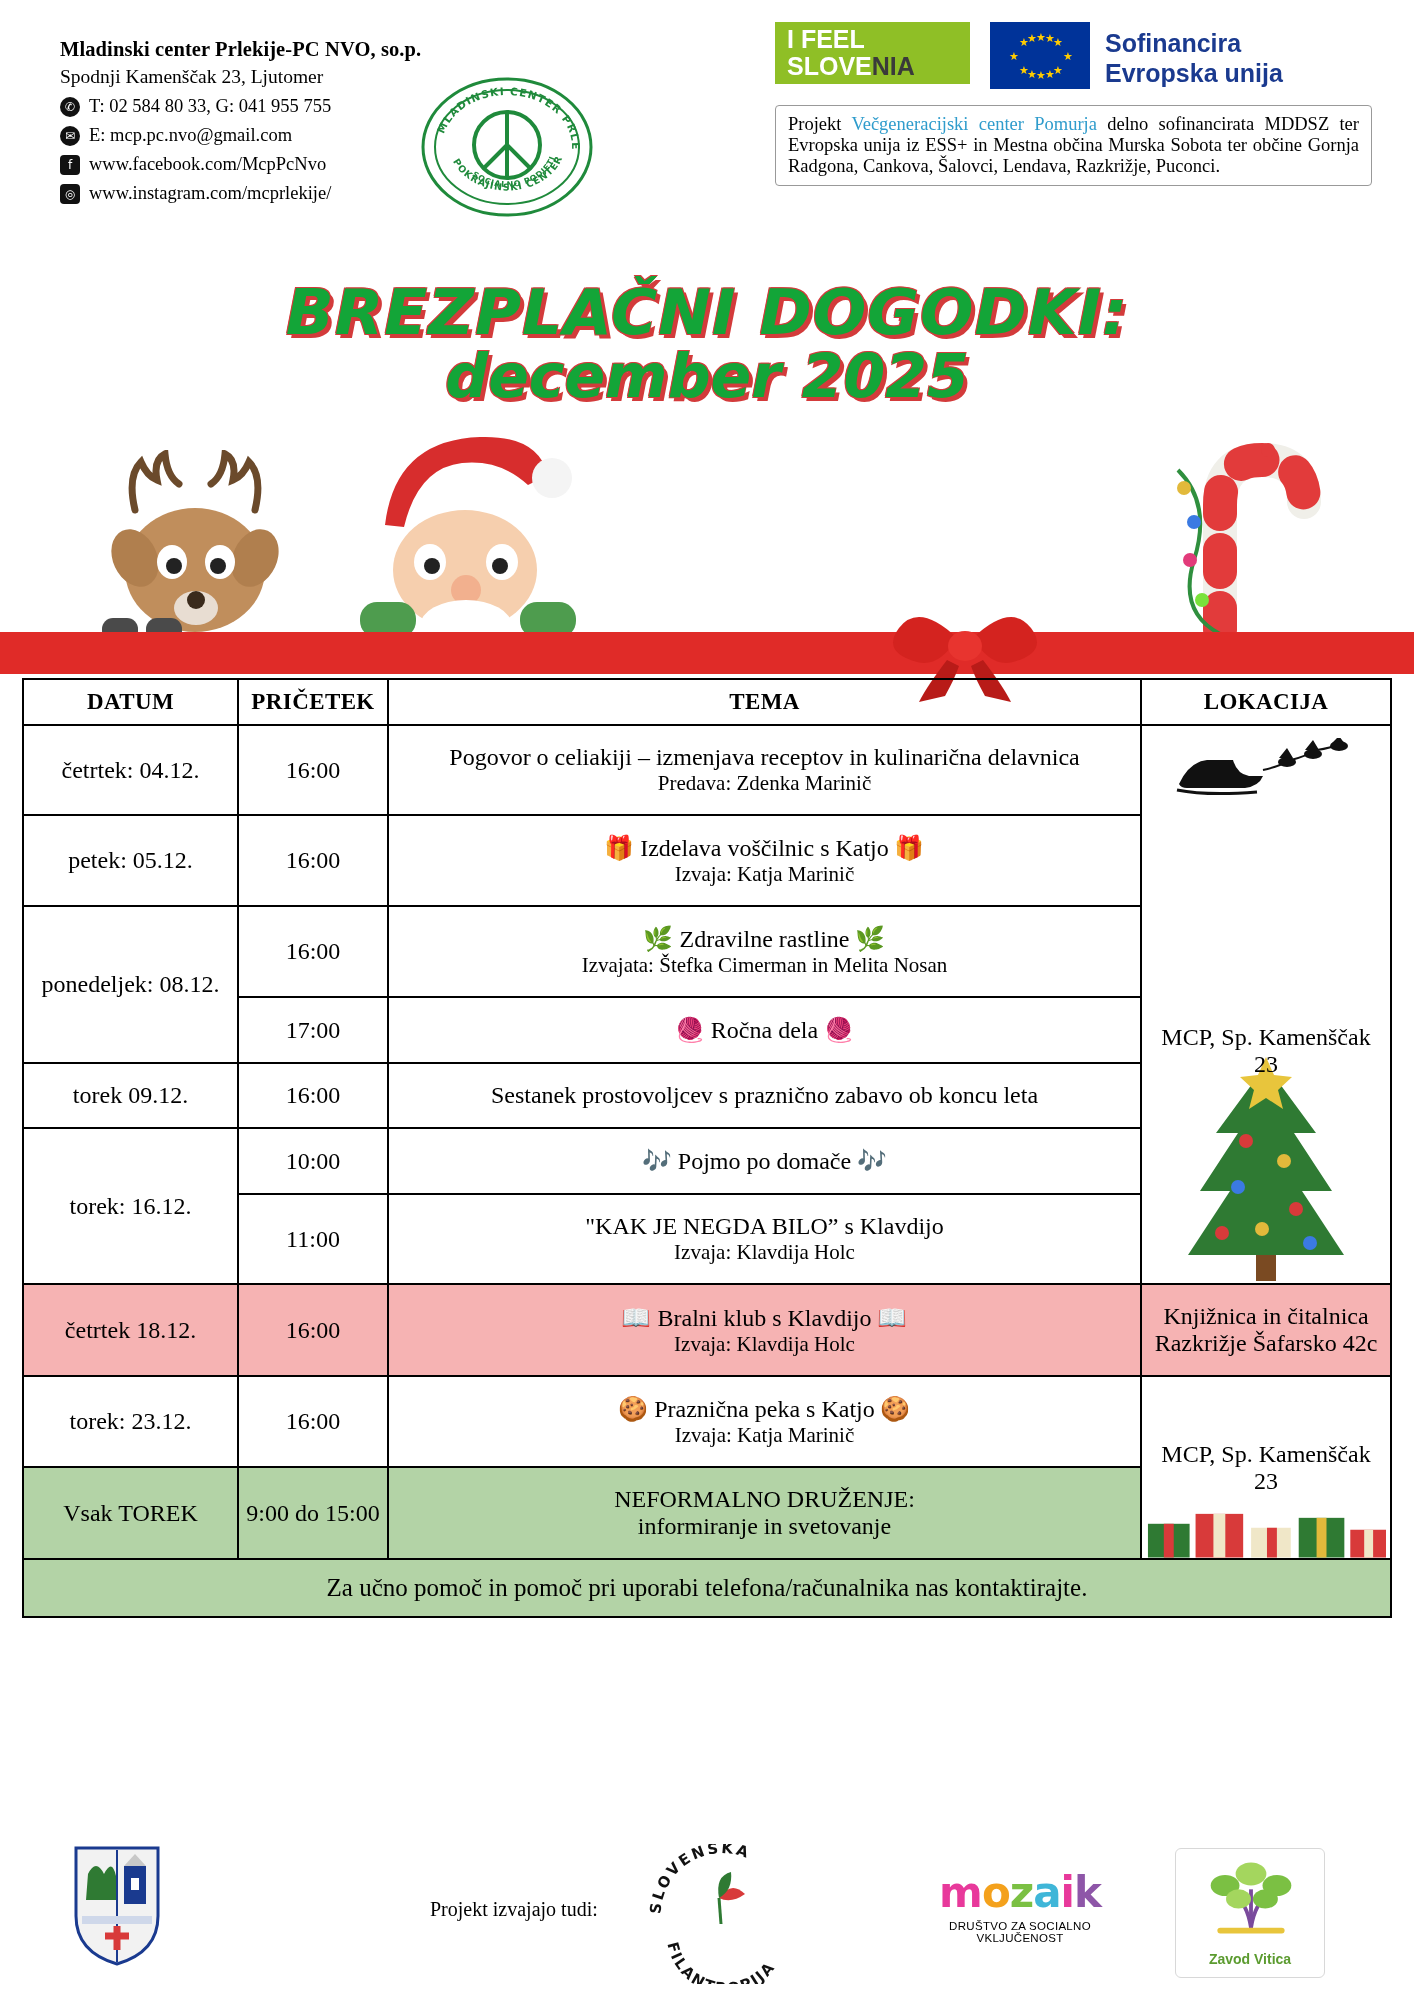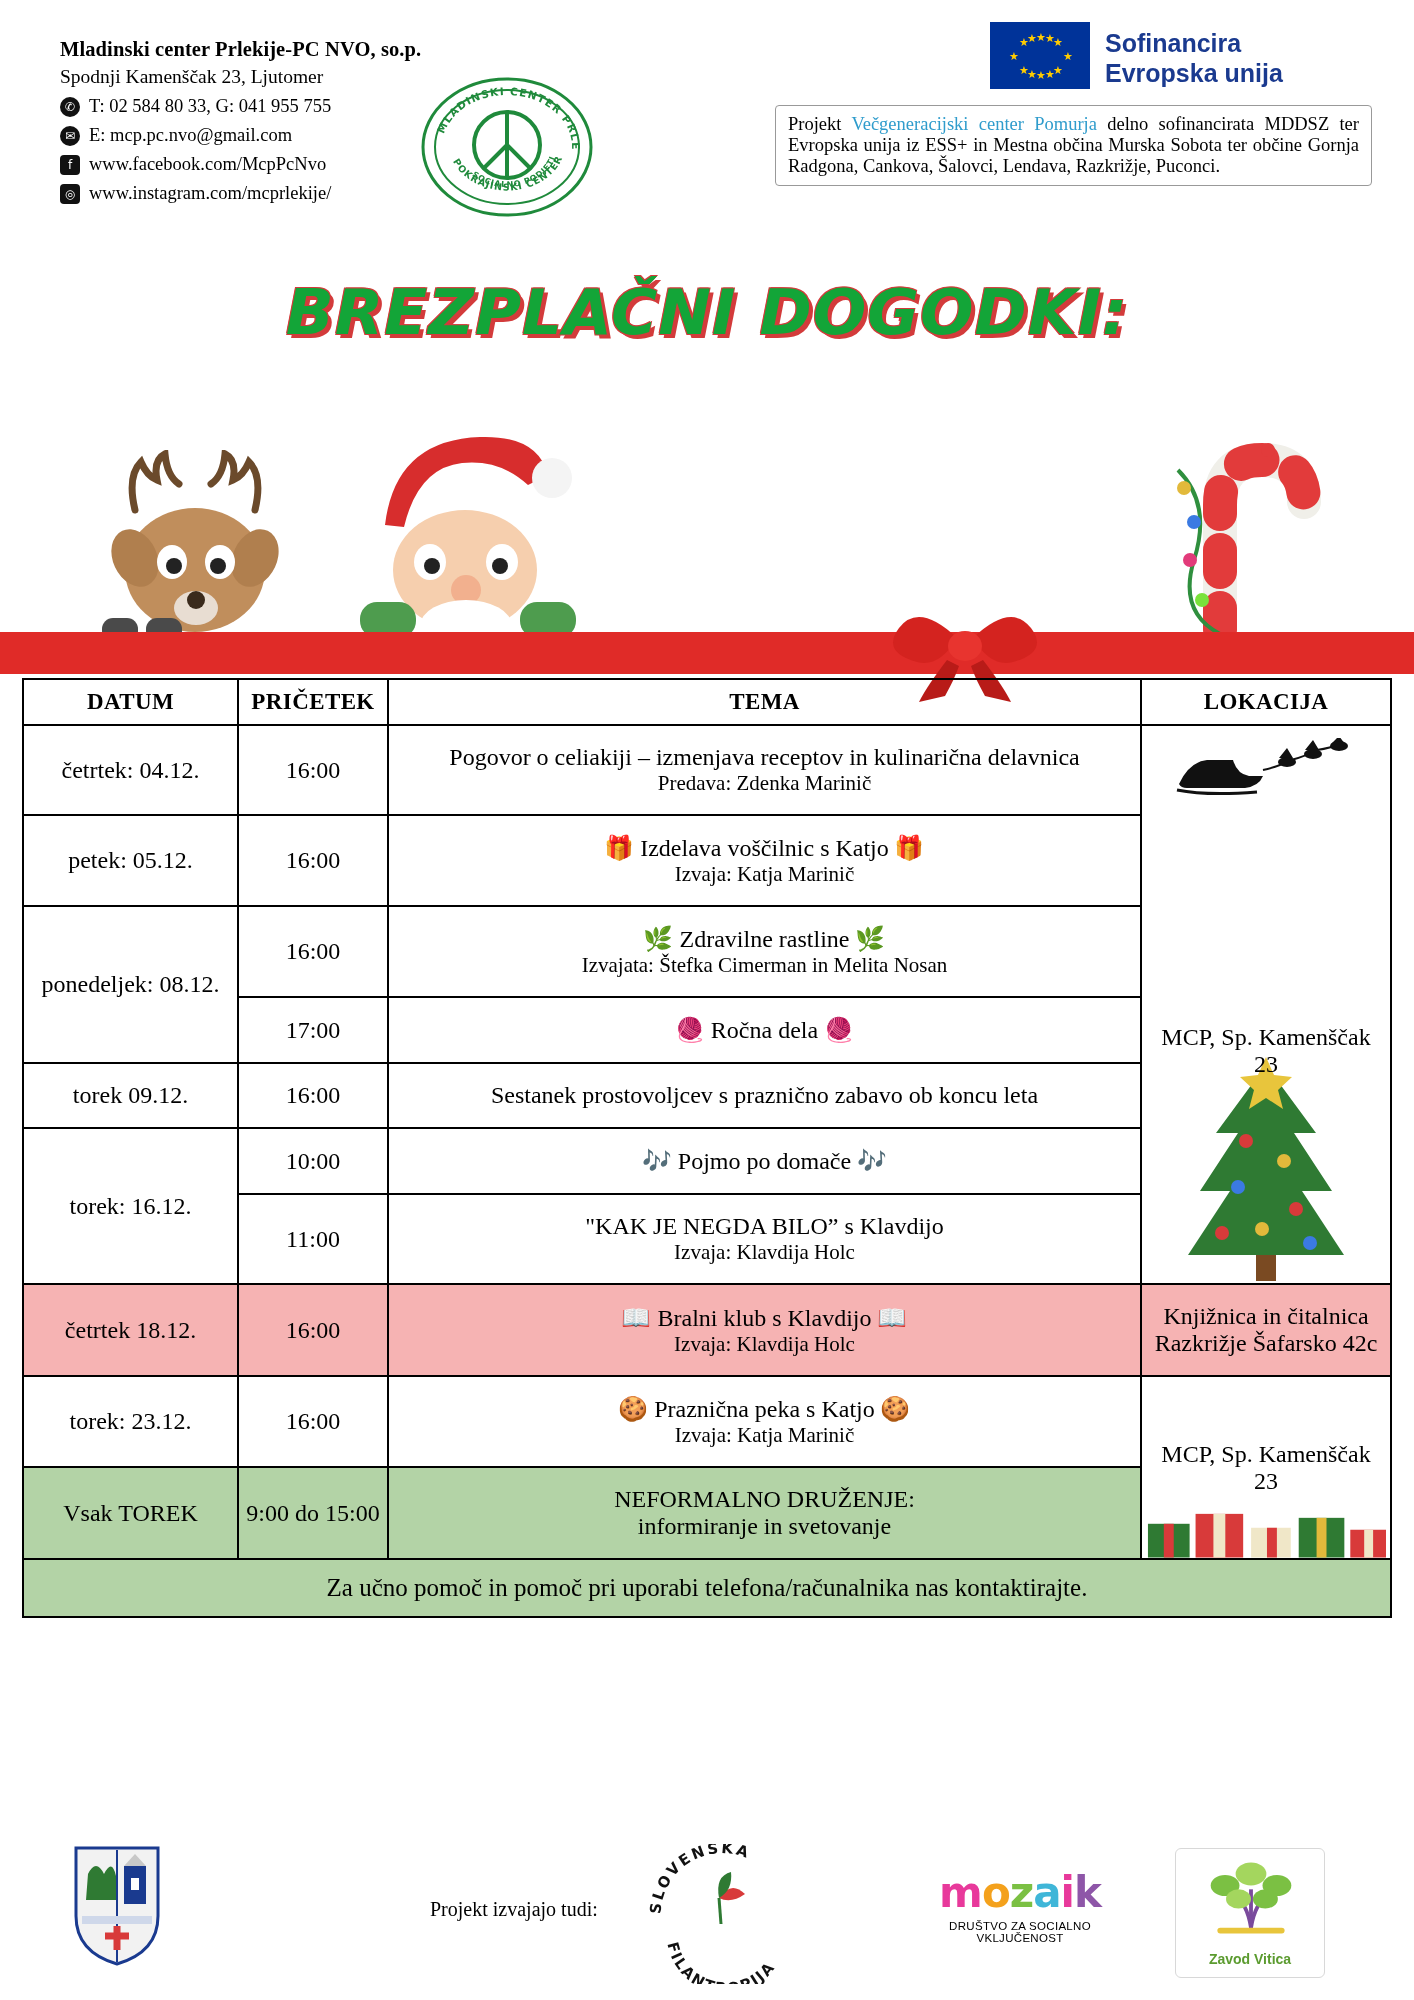--- a/index.html
+++ b/index.html
@@ -221,20 +221,26 @@
       <text font-family="DejaVu Sans, sans-serif" font-size="9.5" font-weight="bold" fill="#1f8a3b" letter-spacing="1">
         <textPath href="#arcMid" startOffset="6%">POKRAJINSKI CENTER NVO</textPath>
       </text>
       <text font-family="DejaVu Sans, sans-serif" font-size="8" font-weight="bold" fill="#1f8a3b" letter-spacing=".8">
         <textPath href="#arcBot" startOffset="20%">SOCIALNO PODJETJE</textPath>
       </text>
     </svg>
   </div>
 
 
+  <div class="ifeel">
+    <div class="l1">I FEEL</div>
+    <div class="l2">
+      <span class="gr">SLOVE</span><span class="wt">NIA</span>
+    </div>
+  </div>
 
   <div class="eu-flag">
     <div class="eu-stars">
       <span style="left:31px; top:0px;">★</span>
       <span style="left:48px; top:5px;">★</span>
       <span style="left:58px; top:19px;">★</span>
       <span style="left:48px; top:33px;">★</span>
       <span style="left:31px; top:38px;">★</span>
       <span style="left:14px; top:33px;">★</span>
       <span style="left:4px; top:19px;">★</span>
@@ -250,20 +256,21 @@
     <div>Evropska unija</div>
   </div>
 
   <div class="proj-box">
     <span>Projekt </span><span class="hl">Večgeneracijski center Pomurja</span><span> delno sofinancirata MDDSZ ter Evropska unija iz ESS+ in Mestna občina Murska Sobota ter občine Gornja Radgona, Cankova, Šalovci, Lendava, Razkrižje, Puconci.</span>
   </div>
 </div>
 
 <div class="title-wrap">
   <div class="title1">BREZPLAČNI DOGODKI:</div>
+  <div class="title2">december 2025</div>
 </div>
 
 <div class="art" style="left:80px; top:450px; width:260px; height:200px;">
   <svg viewBox="0 0 260 200">
     <path d="M55 60 q-8 -34 6 -48 q6 14 16 18 q-4 -20 8 -26 q2 22 14 30" fill="none" stroke="#6b4a2b" stroke-width="7" stroke-linecap="round"></path>
     <path d="M175 60 q8 -34 -6 -48 q-6 14 -16 18 q4 -20 -8 -26 q-2 22 -14 30" fill="none" stroke="#6b4a2b" stroke-width="7" stroke-linecap="round"></path>
     <ellipse cx="115" cy="120" rx="70" ry="62" fill="#c08e5c"></ellipse>
     <ellipse cx="55" cy="108" rx="22" ry="30" fill="#b07f4e" transform="rotate(-25 55 108)"></ellipse>
     <ellipse cx="175" cy="108" rx="22" ry="30" fill="#b07f4e" transform="rotate(25 175 108)"></ellipse>
     <ellipse cx="92" cy="112" rx="15" ry="17" fill="#fff"></ellipse>

